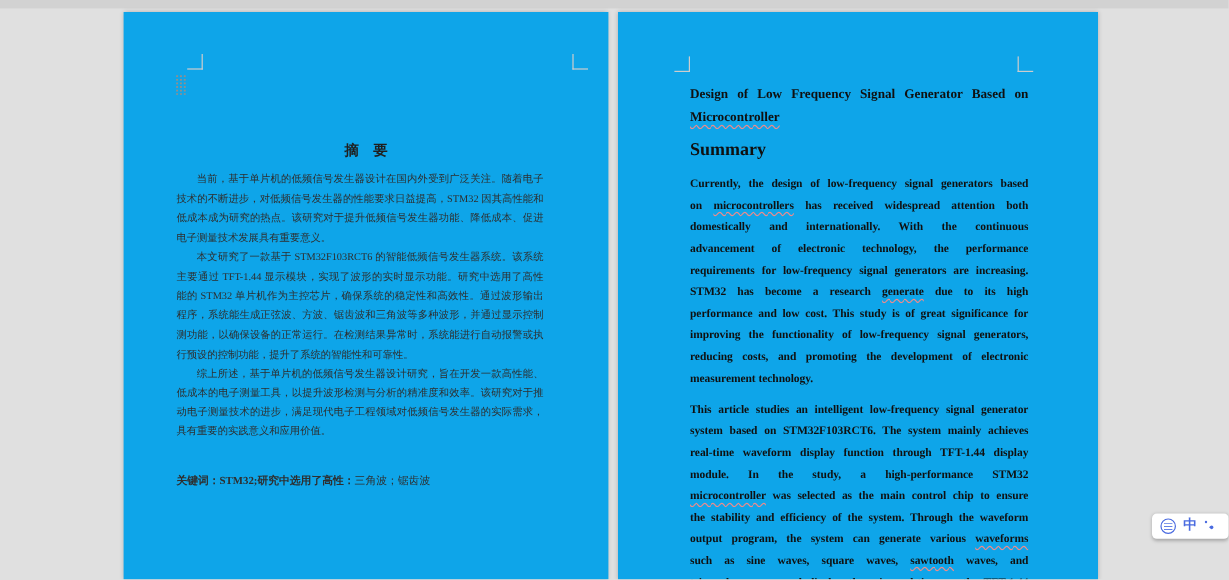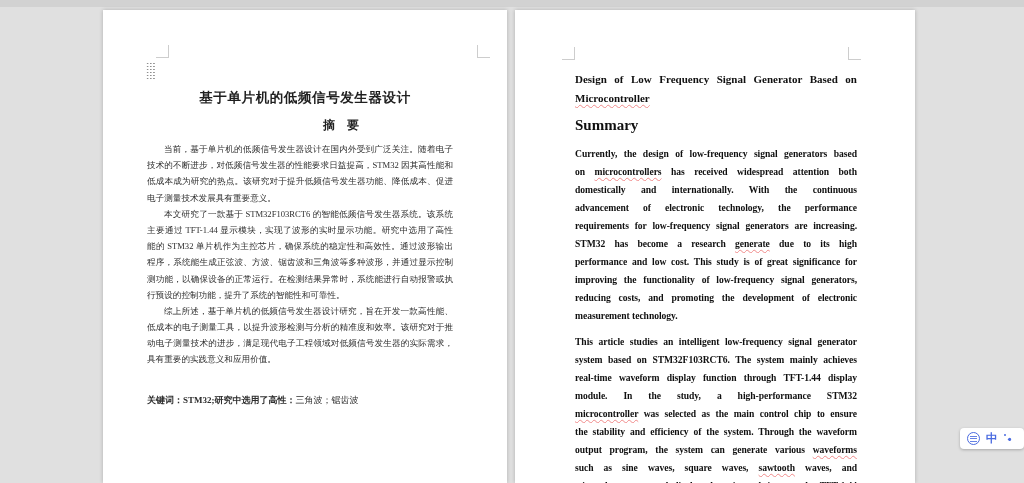--- a/index.html
+++ b/index.html
@@ -1,37 +1,37 @@
 <!DOCTYPE html>
 <html><head>
 <meta charset="utf-8">
 <style>
   html,body{margin:0;padding:0;background:#dfdfdf;}
   .stage{position:relative;width:1024px;height:483px;background:#e0e0e0;overflow:hidden;
          font-family:"Liberation Serif",serif;}
   .topstrip{position:absolute;top:0;left:0;width:100%;height:7px;background:#d2d2d2;}
 
-  .page{position:absolute;top:10px;height:473px;background:#ffffff;
+  .page{position:absolute;top:10px;height:473px;background:#0ea5e9;
         box-shadow:0 0 4px rgba(0,0,0,.22);overflow:hidden;}
   .page-left{left:103px;width:404px;}
   .page-right{left:515px;width:400px;}
 
   .mark{position:absolute;width:12px;height:12px;border-bottom:1px solid #cdcdcd;}
   .mark-r{border-right:1px solid #cdcdcd;}
   .mark-l{border-left:1px solid #cdcdcd;}
 
   .drag-handle{position:absolute;left:43px;top:52px;width:10px;height:17px;cursor:grab;
     background-image:radial-gradient(circle,#8f8f8f .9px,rgba(0,0,0,0) 1px);
     background-size:3.2px 3px;}
 
   
   .zh-title{position:absolute;top:79px;left:0;width:100%;margin:0;text-align:center;
             font-size:13.5px;font-weight:700;letter-spacing:.6px;color:#1f1f1f;}
   .zh-abstract{position:absolute;top:107px;left:0;width:100%;margin:0;text-align:center;
-            font-size:12px;font-weight:700;color:#1f1f1f;padding-left:36px;}
+            font-size:12px;font-weight:700;color:#1f1f1f;}
   .zh-body{position:absolute;left:44px;top:131px;width:306px;font-size:8.6px;color:#2e2e2e;}
   .zh-body .line{line-height:16.2px;height:16.2px;overflow:hidden;}
   .indent{text-indent:17px;}
   .keywords{position:absolute;left:44px;top:384px;width:306px;font-size:9px;color:#2e2e2e;}
   .kw-b{font-weight:700;}
 
   
   .en-title{position:absolute;left:60px;top:60px;width:282px;font-size:11px;font-weight:700;color:#101010;}
   .en-title .line{line-height:19px;height:19px;overflow:hidden;}
   .en-summary{position:absolute;left:60px;top:107px;width:282px;font-size:15px;font-weight:700;color:#101010;}
@@ -66,21 +66,20 @@
 <body>
 
 <div class="stage">
   <div class="topstrip"></div>
 
   <div class="page page-left">
     <div class="mark mark-r" style="left:53px;top:35px;"></div>
     <div class="mark mark-l" style="left:374px;top:35px;"></div>
     <div class="drag-handle"></div>
 
-    <h1 class="zh-title">基于单片机的低频信号发生器设计</h1>
     <h2 class="zh-abstract">摘　要</h2>
 
     <div class="zh-body">
       <div class="para">
           <div class="line indent">当前，基于单片机的低频信号发生器设计在国内外受到广泛关注。随着电子</div>
           <div class="line">技术的不断进步，对低频信号发生器的性能要求日益提高，STM32 因其高性能和</div>
           <div class="line">低成本成为研究的热点。该研究对于提升低频信号发生器功能、降低成本、促进</div>
           <div class="line last">电子测量技术发展具有重要意义。</div>
         </div>
       <div class="para">

